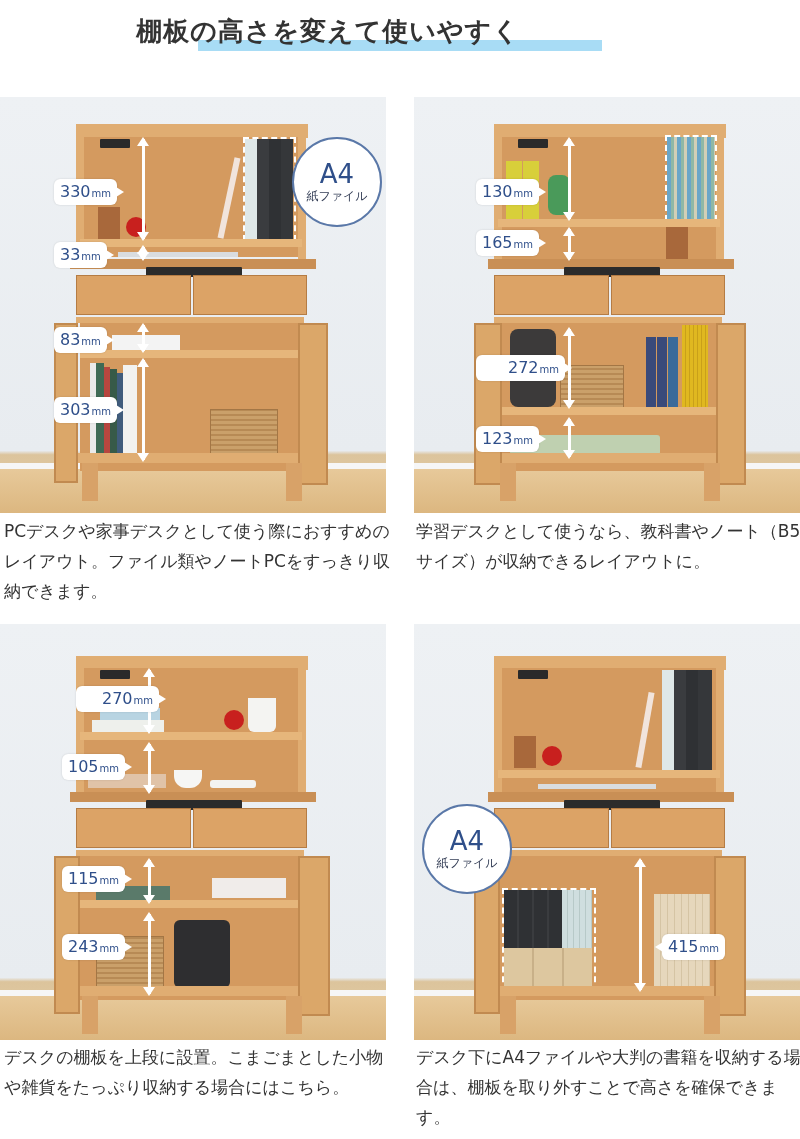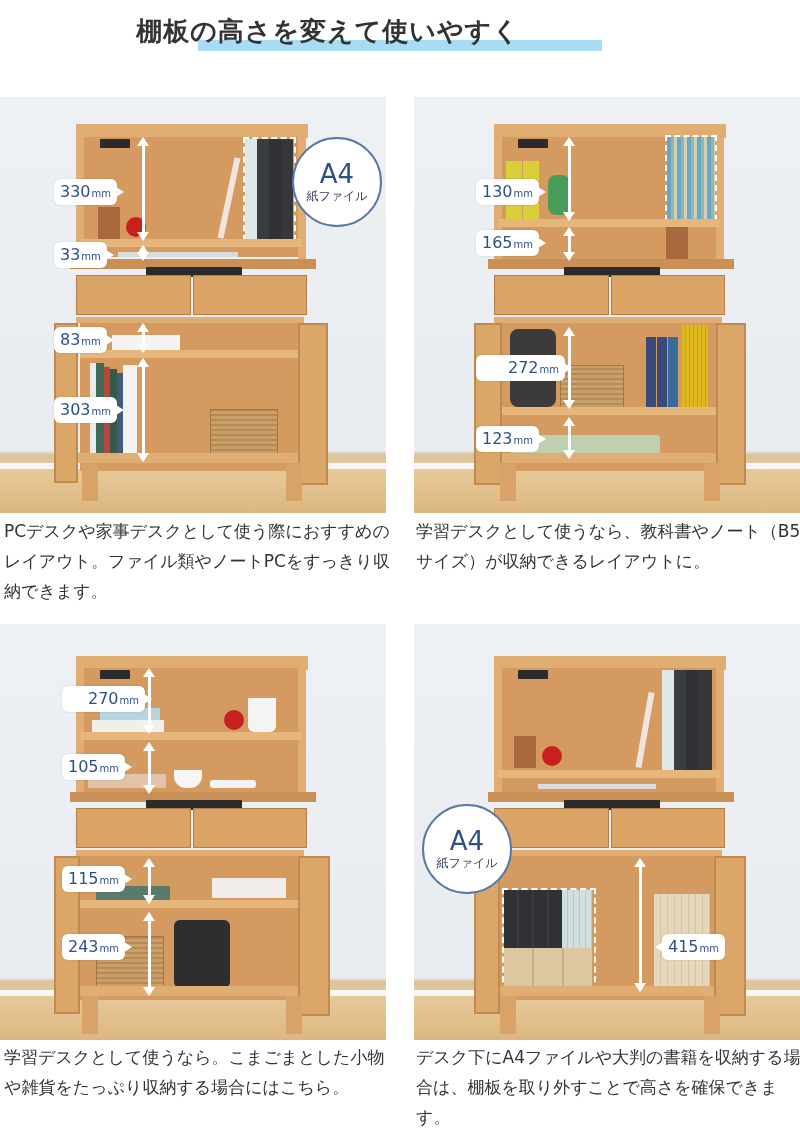--- a/index.html
+++ b/index.html
@@ -234,38 +234,38 @@
   <div class="door" style="left:54px;top:232px;width:26px;height:158px;"></div>
   <div class="door" style="left:298px;top:232px;width:32px;height:160px;"></div>
   <div class="leg" style="left:82px;top:372px;"></div>
   <div class="leg" style="left:286px;top:372px;"></div>
 
   <div class="arrow" style="left:148px;top:46px;height:62px;"></div>
   <div class="arrow" style="left:148px;top:120px;height:48px;"></div>
   <div class="arrow" style="left:148px;top:236px;height:42px;"></div>
   <div class="arrow" style="left:148px;top:290px;height:80px;"></div>
 
-  <div class="dim" style="left:62px;top:62px;padding-left:26px;">
+  <div class="dim" style="left:76px;top:62px;padding-left:26px;">
     <span class="num">270</span>
       <span class="unit">mm</span>
   </div>
   <div class="dim" style="left:62px;top:130px;">
     <span class="num">105</span>
       <span class="unit">mm</span>
   </div>
   <div class="dim" style="left:62px;top:242px;">
     <span class="num">115</span>
       <span class="unit">mm</span>
   </div>
   <div class="dim" style="left:62px;top:310px;">
     <span class="num">243</span>
       <span class="unit">mm</span>
   </div>
 </div>
-<div class="caption c3">学習デスクとして使うなら。こまごまとした小物や雑貨をたっぷり収納する場合にはこちら。</div>
+<div class="caption c3">デスクの棚板を上段に設置。こまごまとした小物や雑貨をたっぷり収納する場合にはこちら。</div>
 
 <div class="panel p4">
   <div class="baseboard"></div>
   <div class="floor"></div>
 
   <div class="cab wood" style="left:80px;top:32px;width:232px;height:14px;"></div>
   <div class="cab inner" style="left:84px;top:44px;width:222px;height:124px;"></div>
   <div class="cab wood" style="left:80px;top:44px;width:8px;height:130px;"></div>
   <div class="cab wood" style="left:302px;top:44px;width:8px;height:130px;"></div>
   <div class="outlet" style="left:104px;top:46px;"></div>

